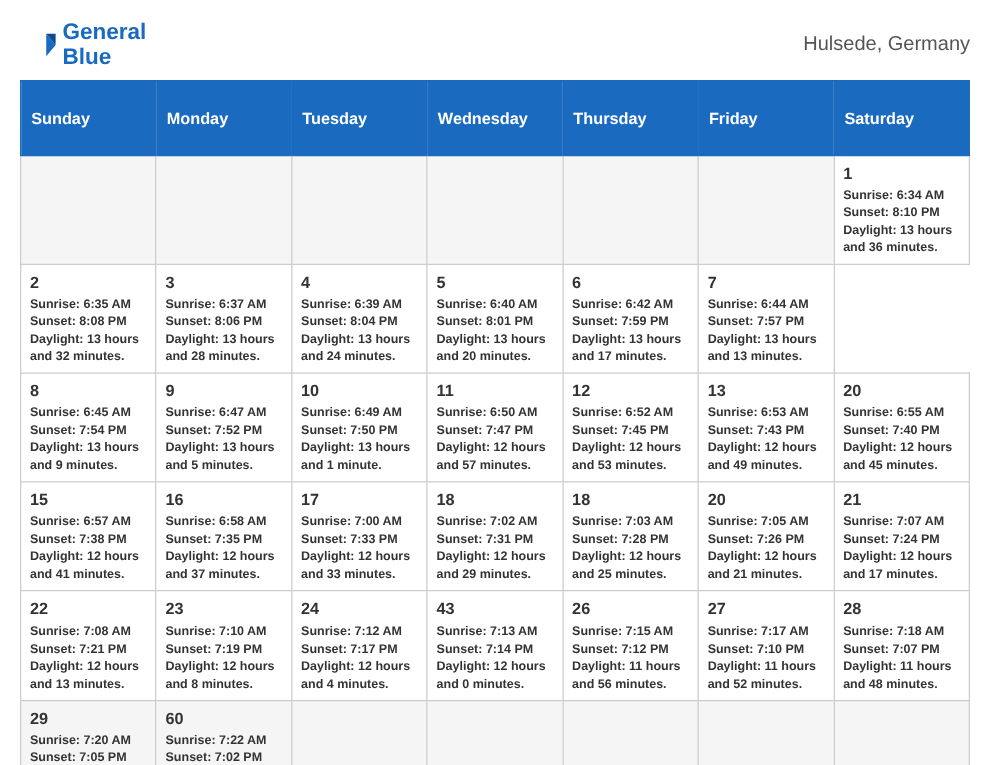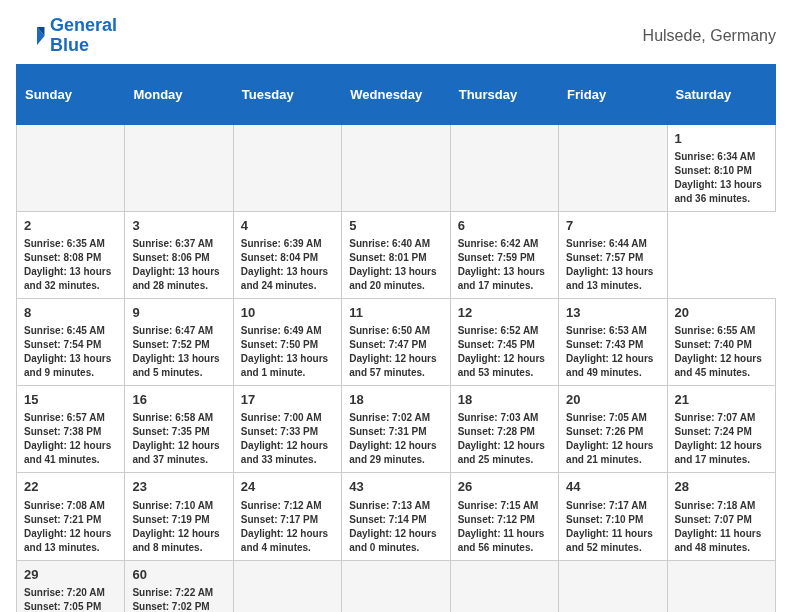--- a/index.html
+++ b/index.html
@@ -233,21 +233,21 @@
         </td>
         <td>
           <span class="day-number">43</span>
           <div class="day-content">Sunrise: 7:13 AM<br>Sunset: 7:14 PM<br>Daylight: 12 hours<br>and 0 minutes.</div>
         </td>
         <td>
           <span class="day-number">26</span>
           <div class="day-content">Sunrise: 7:15 AM<br>Sunset: 7:12 PM<br>Daylight: 11 hours<br>and 56 minutes.</div>
         </td>
         <td>
-          <span class="day-number">44</span>
+          <span class="day-number">27</span>
           <div class="day-content">Sunrise: 7:17 AM<br>Sunset: 7:10 PM<br>Daylight: 11 hours<br>and 52 minutes.</div>
         </td>
         <td>
           <span class="day-number">28</span>
           <div class="day-content">Sunrise: 7:18 AM<br>Sunset: 7:07 PM<br>Daylight: 11 hours<br>and 48 minutes.</div>
         </td>
       </tr>
       <tr>
         <td>
           <span class="day-number">29</span>

